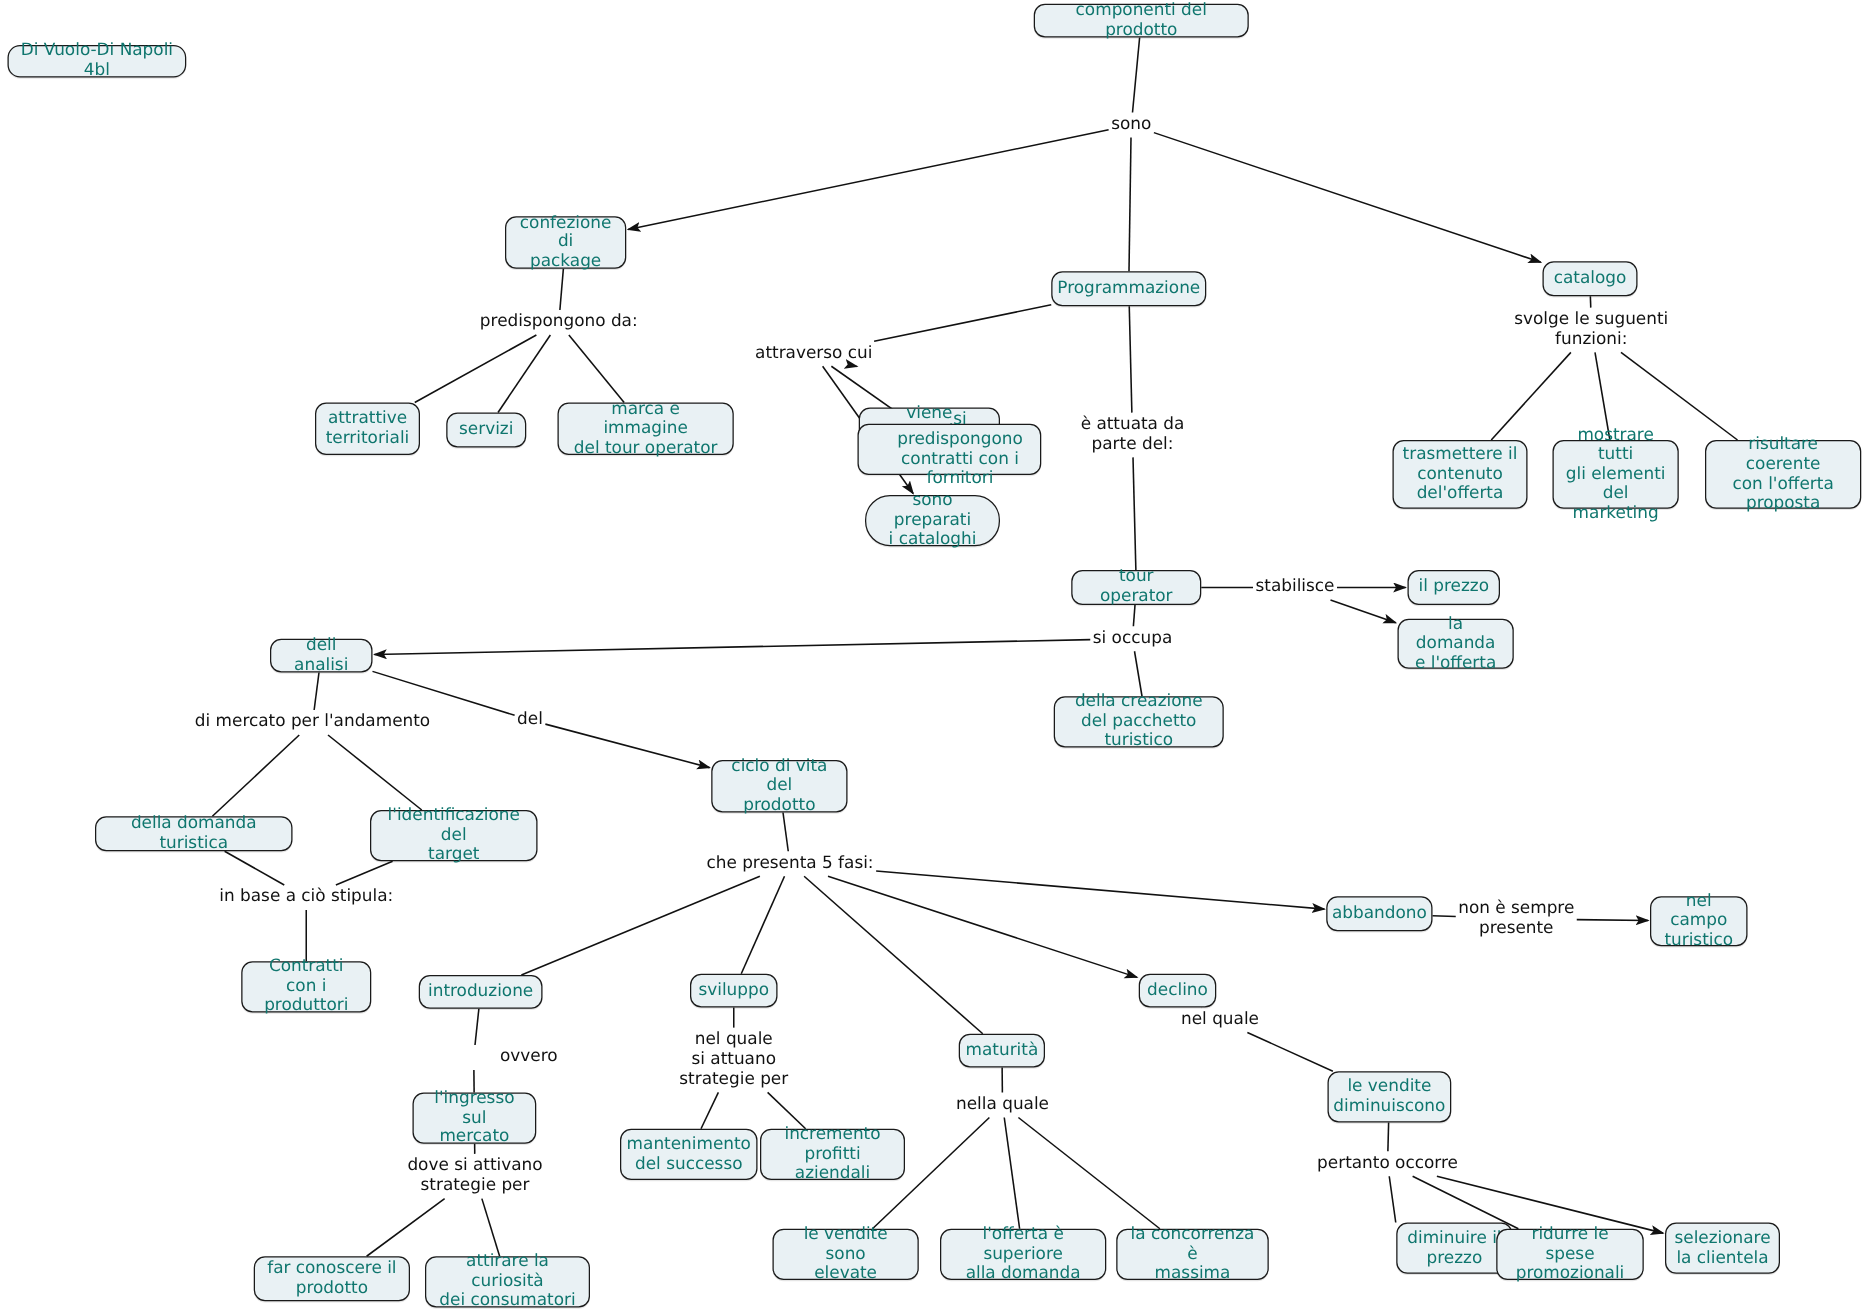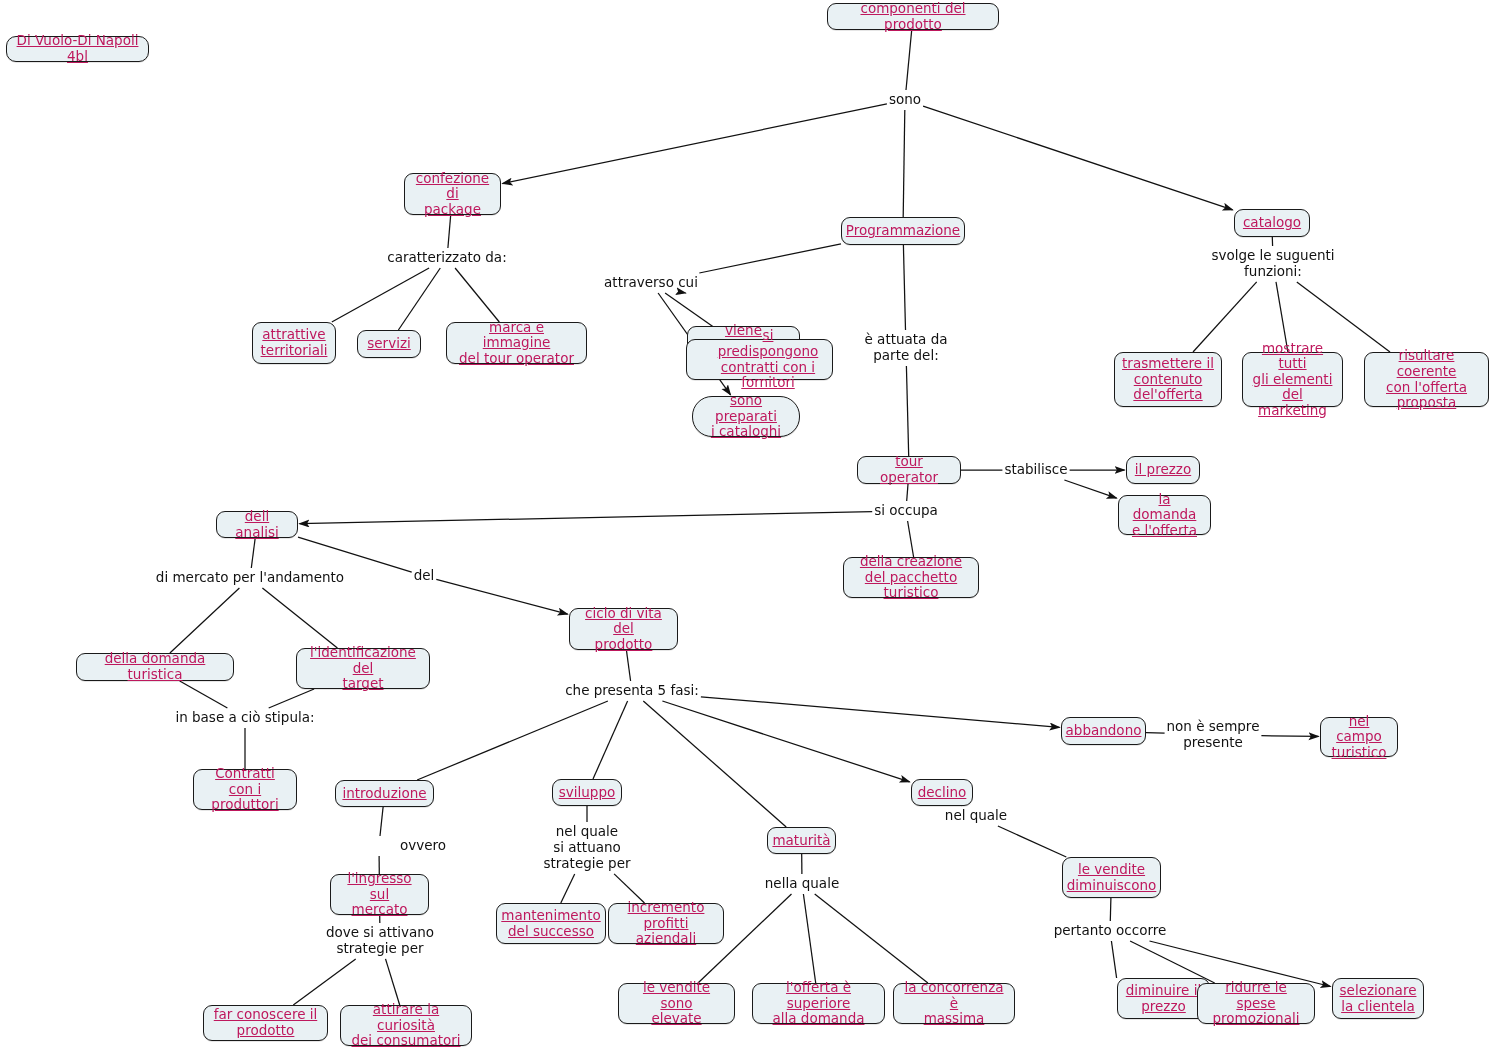--- a/index.html
+++ b/index.html
@@ -24,31 +24,30 @@
     width: 1492px;
     height: 1049px;
     pointer-events: none;
   }
   .node {
     position: absolute;
     box-sizing: border-box;
     background: #e9f1f4;
     border: 1px solid #1a1a1a;
     border-radius: 9px;
-    color: #be185d;
+    color: #0f766e;
     font-size: 13.5px;
     line-height: 1.15;
     display: flex;
     align-items: center;
     justify-content: center;
     text-align: center;
     padding: 3px 7px;
     white-space: pre-line;
     box-shadow: 0 1px 0 rgba(0,0,0,0.10);
-    text-decoration: underline;
   }
   .node.title-node {
     border-radius: 10px;
   }
   .link-label {
     position: absolute;
     color: #111111;
     font-size: 13.5px;
     line-height: 1.18;
     text-align: center;
@@ -195,21 +194,21 @@
 massima</div>
       <div class="node" style="left: 1062px; top: 857px; width: 99px; height: 41px;">le vendite
 diminuiscono</div>
       <div class="node" style="left: 1073px; top: 978px; width: 93px; height: 41px; margin-left: 44px;">diminuire il
 prezzo</div>
       <div class="node" style="left: 1197px; top: 983px; width: 118px; height: 41px;">ridurre le spese
 promozionali</div>
       <div class="node" style="left: 1332px; top: 978px; width: 92px; height: 41px;">selezionare
 la clientela</div>
       <div class="link-label" style="left: 905px; top: 100px;">sono</div>
-      <div class="link-label" style="left: 447px; top: 258px;">caratterizzato da:</div>
+      <div class="link-label" style="left: 447px; top: 258px;">predispongono da:</div>
       <div class="link-label" style="left: 651px; top: 283px;">attraverso cui</div>
       <div class="link-label" style="left: 906px; top: 348px;">è attuata da
 parte del:</div>
       <div class="link-label" style="left: 1273px; top: 264px;">svolge le suguenti
 funzioni:</div>
       <div class="link-label" style="left: 1036px; top: 470px;">stabilisce</div>
       <div class="link-label" style="left: 906px; top: 511px;">si occupa</div>
       <div class="link-label" style="left: 250px; top: 578px;">di mercato per l'andamento</div>
       <div class="link-label" style="left: 424px; top: 576px;">del</div>
       <div class="link-label" style="left: 245px; top: 718px;">in base a ciò stipula:</div>

